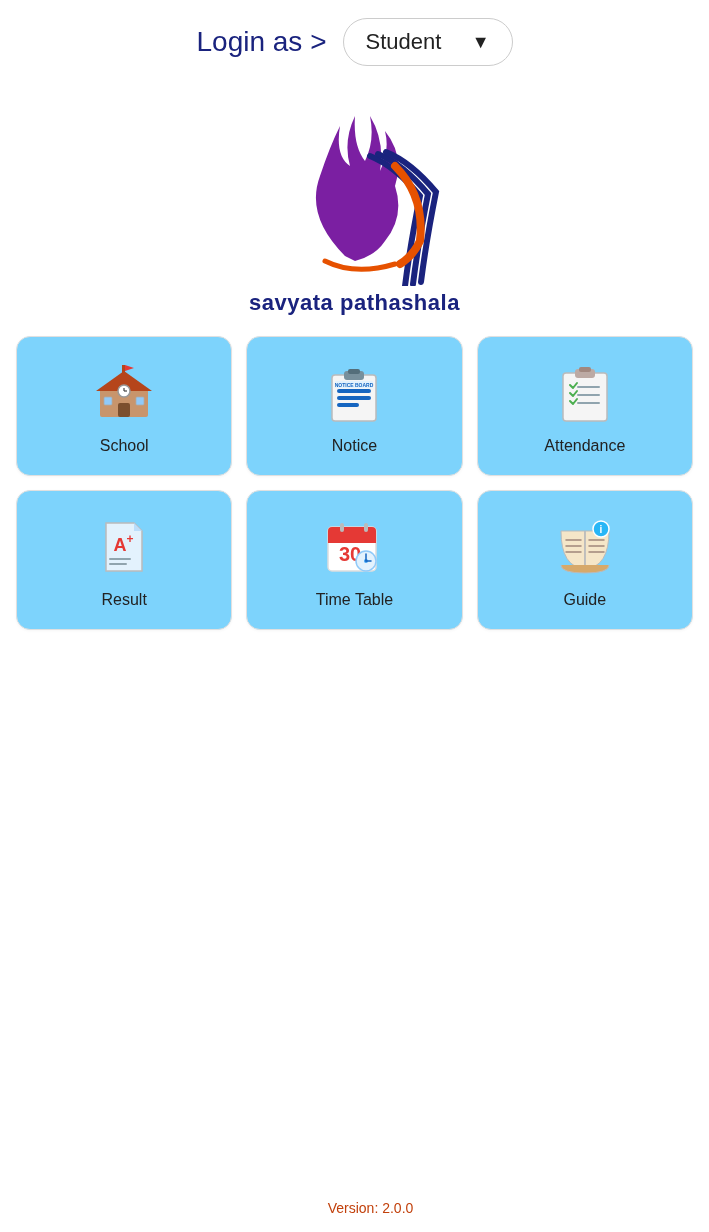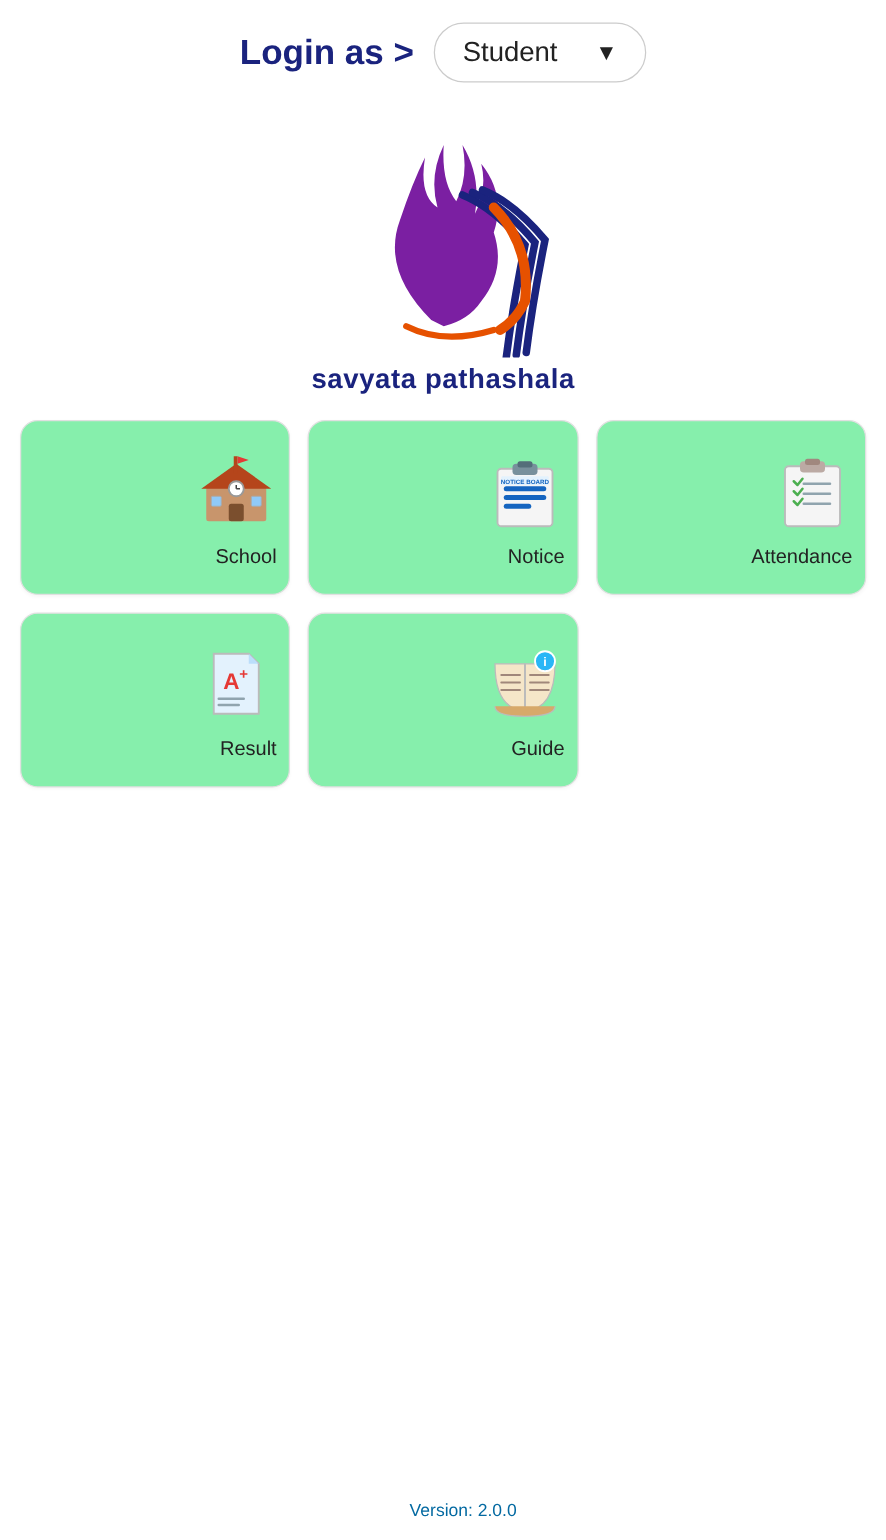--- a/index.html
+++ b/index.html
@@ -18,21 +18,21 @@
     .header {
       width: 100%;
       display: flex;
       align-items: center;
       justify-content: center;
       padding: 18px 24px 10px 24px;
       gap: 16px;
     }
     .login-as-text {
       font-size: 28px;
-      font-weight: 700;
+      font-weight: 400;
       color: #1a237e;
     }
     .student-dropdown {
       display: flex;
       align-items: center;
       justify-content: space-between;
       background: #fff;
       border: 1.5px solid #ccc;
       border-radius: 32px;
       padding: 10px 22px;
@@ -68,26 +68,26 @@
 
     
     .grid {
       display: grid;
       grid-template-columns: repeat(3, 1fr);
       gap: 14px;
       width: calc(100% - 32px);
       margin: 0 16px;
     }
     .grid-item {
-      background: #86efac;
+      background: #7dd3fc;
       border: 1.5px solid #e0e0e0;
       border-radius: 14px;
       display: flex;
       flex-direction: column;
-      align-items: flex-end;
+      align-items: center;
       justify-content: center;
       padding: 22px 10px 18px 10px;
       cursor: pointer;
       min-height: 140px;
       box-shadow: 0 1px 3px rgba(0,0,0,0.04);
       transition: background 0.15s;
     }
     .grid-icon {
       width: 64px;
       height: 64px;
@@ -98,21 +98,21 @@
       color: #222;
       font-weight: 400;
       text-align: center;
     }
 
     
     .version {
       margin-top: auto;
       padding: 30px 0 16px 0;
       font-size: 14px;
-      color: #0369a1;
+      color: #c2410c;
       margin-left: 32px;
     }
   </style>
 </head>
 <body>
 
 <div class="header">
   <span class="login-as-text">Login as &gt;</span>
   <div class="student-dropdown">
     <span>Student</span>
@@ -219,20 +219,42 @@
         <text x="28" y="36" text-anchor="middle" font-size="18" font-weight="bold" fill="#e53935">A</text>
         <text x="38" y="28" text-anchor="middle" font-size="12" font-weight="bold" fill="#e53935">+</text>
 
         <line x1="18" y1="44" x2="38" y2="44" stroke="#90a4ae" stroke-width="2" stroke-linecap="round"></line>
         <line x1="18" y1="49" x2="34" y2="49" stroke="#90a4ae" stroke-width="2" stroke-linecap="round"></line>
       </svg>
     </div>
     <span class="grid-label">Result</span>
   </div>
 
+  <div class="grid-item">
+    <div class="grid-icon">
+      <svg viewBox="0 0 64 64" xmlns="http://www.w3.org/2000/svg">
+
+        <rect x="6" y="12" width="48" height="44" rx="4" fill="#fff" stroke="#ddd" stroke-width="1.5"></rect>
+
+        <rect x="6" y="12" width="48" height="16" rx="4" fill="#e53935"></rect>
+        <rect x="6" y="20" width="48" height="8" fill="#e53935"></rect>
+
+        <rect x="18" y="8" width="4" height="9" rx="2" fill="#bbb"></rect>
+        <rect x="42" y="8" width="4" height="9" rx="2" fill="#bbb"></rect>
+
+        <text x="28" y="46" text-anchor="middle" font-size="20" font-weight="bold" fill="#e53935">30</text>
+
+        <circle cx="44" cy="46" r="10" fill="#e3f2fd" stroke="#90caf9" stroke-width="1.5"></circle>
+        <circle cx="44" cy="46" r="2" fill="#42a5f5"></circle>
+        <line x1="44" y1="46" x2="44" y2="39" stroke="#1565c0" stroke-width="1.5" stroke-linecap="round"></line>
+        <line x1="44" y1="46" x2="49" y2="46" stroke="#1565c0" stroke-width="1.5" stroke-linecap="round"></line>
+      </svg>
+    </div>
+    <span class="grid-label">Time Table</span>
+  </div>
 
 
 
   <div class="grid-item">
     <div class="grid-icon">
       <svg viewBox="0 0 64 64" xmlns="http://www.w3.org/2000/svg">
 
         <path d="M8 16 Q8 52 32 54 L32 16 Z" fill="#f5e6c8" stroke="#bbb" stroke-width="1"></path>
 
         <path d="M56 16 Q56 52 32 54 L32 16 Z" fill="#f5e6c8" stroke="#bbb" stroke-width="1"></path>

